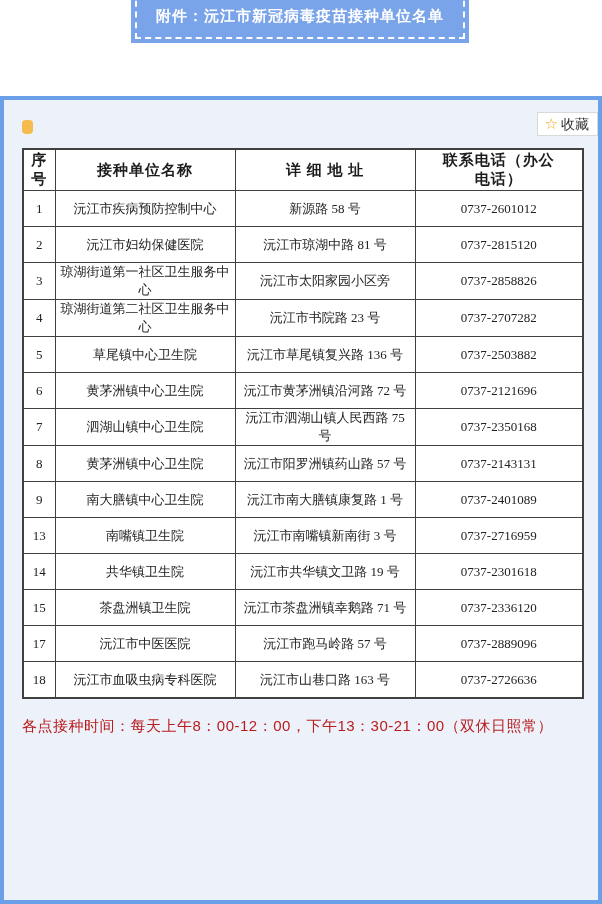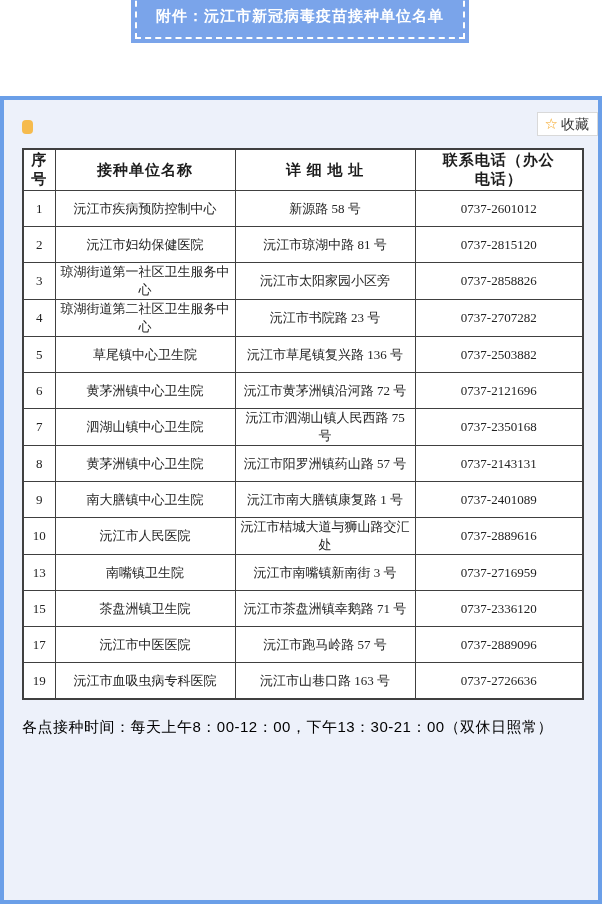--- a/index.html
+++ b/index.html
@@ -58,21 +58,21 @@
     white-space:pre-line; line-height:1.25; letter-spacing:1px;
   }
   table.roster tbody td { height:35px; font-size:13px; color:#222222; }
   col.c-no { width:32px; }
   col.c-name { width:180px; }
   col.c-addr { width:180px; }
   col.c-phone { width:168px; }
 
   
   .note {
-    margin:9px 16px 0 18px; font-size:15px; color:#000000;
+    margin:9px 16px 0 18px; font-size:15px; color:#b91c1c;
     line-height:35px; letter-spacing:0.5px;
   }
 </style>
 </head>
 <body>
 
 <div class="banner">
   <div class="banner-inner">
     <span class="banner-text">附件：沅江市新冠病毒疫苗接种单位名单</span>
   </div>
@@ -161,54 +161,54 @@
     <td>0737-2143131</td>
   </tr>
 
   <tr>
     <td>9</td>
     <td>南大膳镇中心卫生院</td>
     <td>沅江市南大膳镇康复路 1 号</td>
     <td>0737-2401089</td>
   </tr>
 
-  <tr>
-    <td>10</td>
-    <td>沅江市人民医院</td>
-    <td>沅江市桔城大道与狮山路交汇处</td>
-    <td>0737-2889616</td>
-  </tr>
 
 
 
   <tr>
     <td>13</td>
     <td>南嘴镇卫生院</td>
     <td>沅江市南嘴镇新南街 3 号</td>
     <td>0737-2716959</td>
   </tr>
 
+  <tr>
+    <td>14</td>
+    <td>共华镇卫生院</td>
+    <td>沅江市共华镇文卫路 19 号</td>
+    <td>0737-2301618</td>
+  </tr>
 
   <tr>
     <td>15</td>
     <td>茶盘洲镇卫生院</td>
     <td>沅江市茶盘洲镇幸鹅路 71 号</td>
     <td>0737-2336120</td>
   </tr>
 
 
   <tr>
     <td>17</td>
     <td>沅江市中医医院</td>
     <td>沅江市跑马岭路 57 号</td>
     <td>0737-2889096</td>
   </tr>
 
   <tr>
-    <td>19</td>
+    <td>18</td>
     <td>沅江市血吸虫病专科医院</td>
     <td>沅江市山巷口路 163 号</td>
     <td>0737-2726636</td>
   </tr>
 </tbody>
   </table>
 
   <div class="note">各点接种时间：每天上午8：00-12：00，下午13：30-21：00（双休日照常）</div>
 </div>
 

